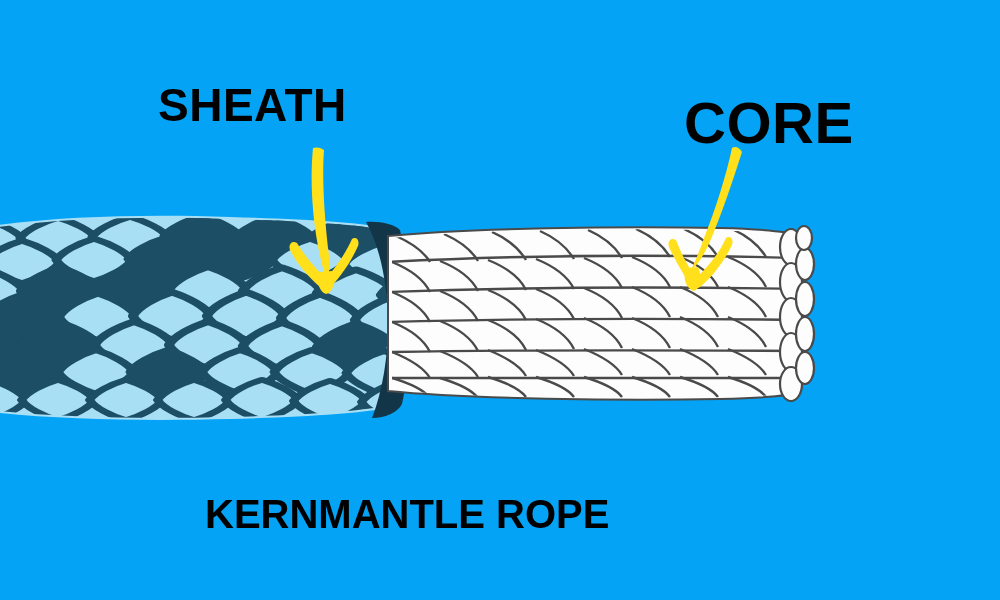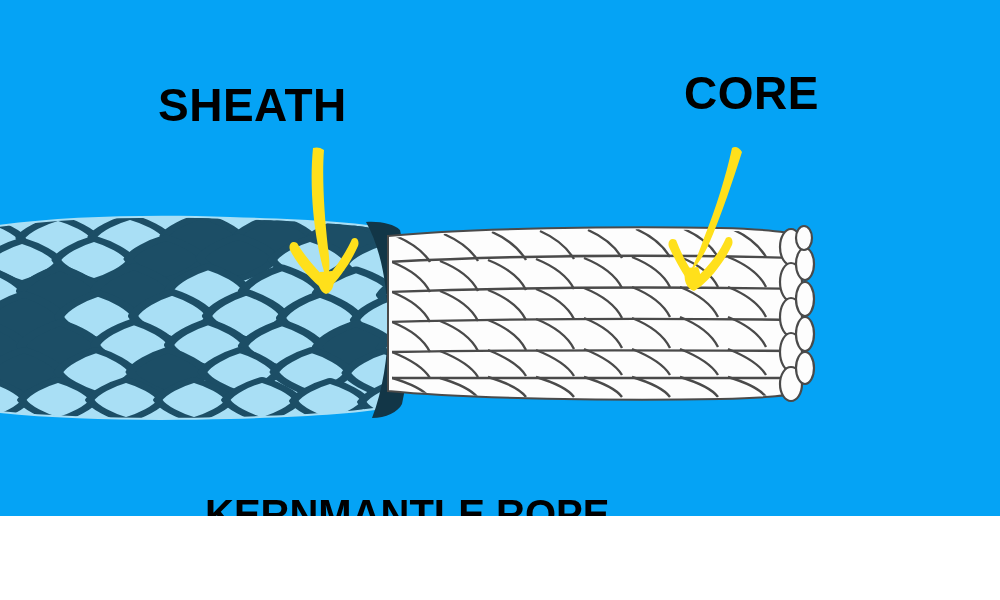--- a/index.html
+++ b/index.html
@@ -3,21 +3,21 @@
 <meta charset="utf-8">
 <style>
   html, body {
     margin: 0;
     padding: 0;
     background: #ffffff;
   }
   #stage {
     position: relative;
     width: 1000px;
-    height: 516px;
+    height: 600px;
     overflow: hidden;
     font-family: "Liberation Sans", sans-serif;
   }
   #bg {
     position: absolute;
     inset: 0;
     background: #05a3f5;
   }
   .label {
     position: absolute;
@@ -29,22 +29,22 @@
     user-select: none;
   }
   #label-sheath {
     left: 158px;
     top: 82px;
     font-size: 46px;
     font-stretch: condensed;
   }
   #label-core {
     left: 684px;
-    top: 70px;
-    font-size: 46px;
+    top: 94px;
+    font-size: 58px;
   }
   #label-title {
     left: 205px;
     top: 494px;
     font-size: 40px;
     letter-spacing: 0px;
   }
   svg.layer {
     position: absolute;
     left: 0;

